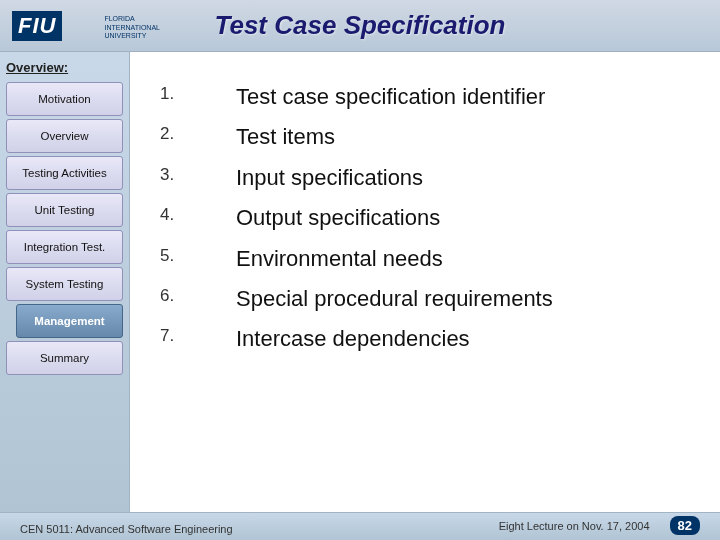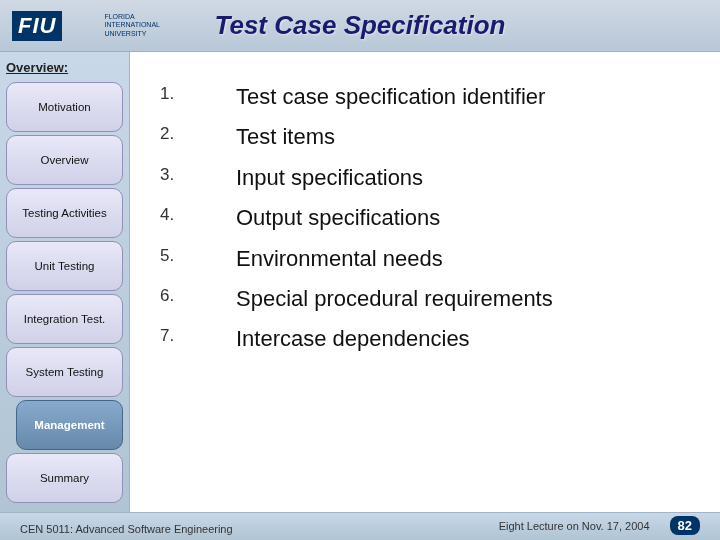--- a/index.html
+++ b/index.html
@@ -29,21 +29,21 @@
       padding: 8px 16px;
       height: 52px;
       border-bottom: 1px solid #a0b0c0;
       position: relative;
     }
 
     .header-logo {
       position: absolute;
       left: 12px;
       display: flex;
-      align-items: center;
+      align-items: flex-end;
       gap: 38px;
     }
 
     .logo-box {
       background: #003366;
       color: white;
       font-size: 22px;
       font-weight: bold;
       font-style: italic;
       padding: 2px 6px;
@@ -88,22 +88,22 @@
       font-size: 13px;
       font-weight: bold;
       color: #222;
       margin-bottom: 4px;
       text-decoration: underline;
     }
 
     .nav-item {
       background: linear-gradient(to bottom, #e8e8f8, #d0d0e8);
       border: 1px solid #9090b8;
-      border-radius: 10px;
-      padding: 18px 6px;
+      border-radius: 3px;
+      padding: 10px 6px;
       font-size: 11.5px;
       color: #111;
       cursor: pointer;
       text-align: center;
     }
 
     .nav-item.highlighted {
       background: linear-gradient(to bottom, #88aacc, #6688aa);
       border: 1px solid #446688;
       color: white;

